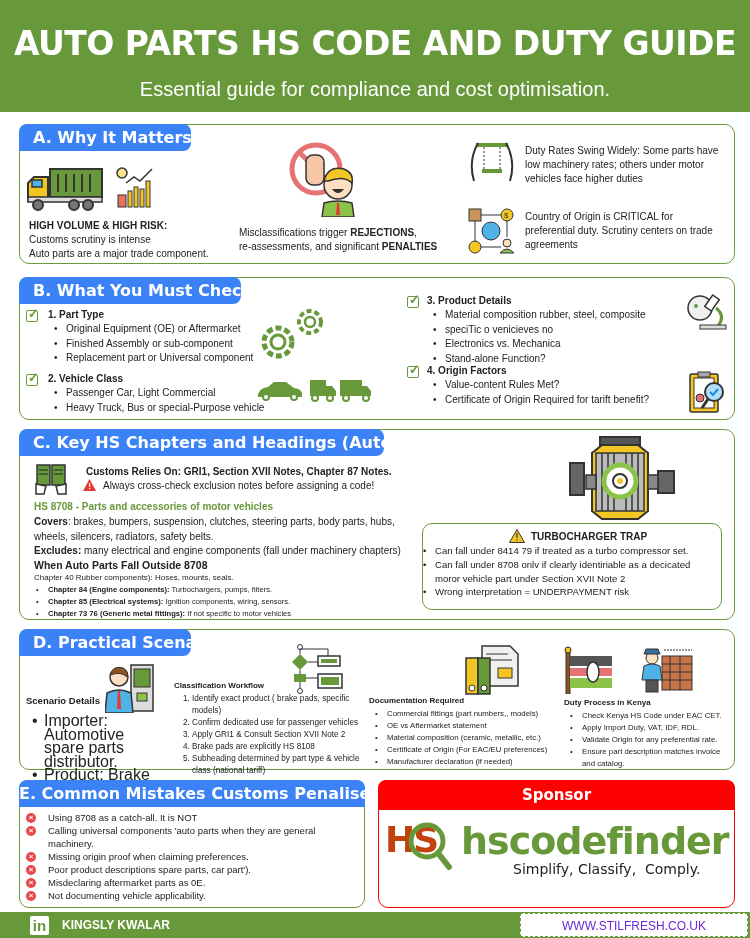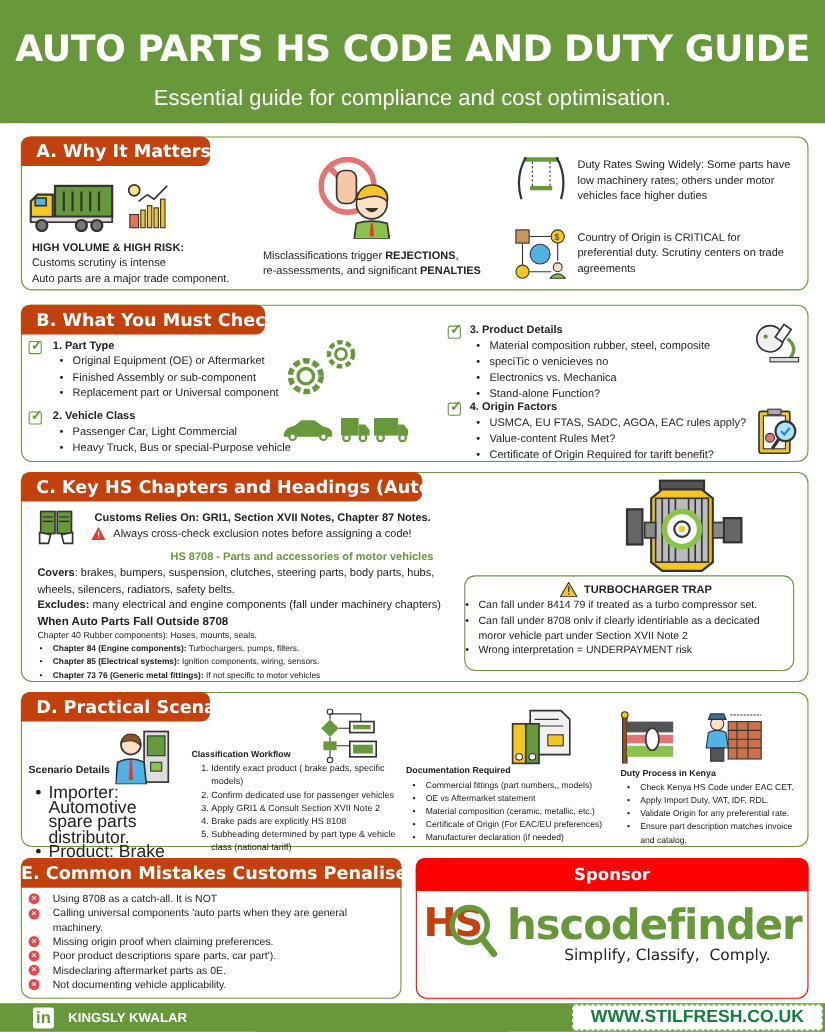--- a/index.html
+++ b/index.html
@@ -1,21 +1,21 @@
 <!DOCTYPE html>
 <html><head>
 <meta charset="utf-8">
 <style>
 *{box-sizing:border-box;margin:0;padding:0}
 body{width:750px;height:938px;background:#fff;font-family:"Liberation Sans",sans-serif;color:#222;position:relative;overflow:hidden}
 .hdr{position:absolute;left:0;top:0;width:750px;height:112px;background:#67983a;color:#fff;text-align:center}
 .hdr h1{font-family:"DejaVu Sans",sans-serif;font-weight:bold;font-size:33px;letter-spacing:-0.5px;padding-top:24px;line-height:40px}
 .hdr p{font-size:20px;margin-top:14px}
 .sec{position:absolute;border:1.5px solid #6a9a3e;border-radius:10px;background:#fff}
-.tab{position:absolute;left:-1px;top:-1px;background:#c2410c;color:#fff;font-family:"DejaVu Sans",sans-serif;font-weight:bold;font-size:16px;padding:4px 14px;border-radius:8px 8px 8px 0;white-space:nowrap}
+.tab{position:absolute;left:-1px;top:-1px;background:#3b82f6;color:#fff;font-family:"DejaVu Sans",sans-serif;font-weight:bold;font-size:16px;padding:4px 14px;border-radius:8px 8px 8px 0;white-space:nowrap}
 .txt{position:absolute;font-size:10px;line-height:14px;color:#222}
 .b{font-weight:bold}
 ul{list-style:none}
 ul.dots li{position:relative;padding-left:18px}
 ul.dots li:before{content:"•";position:absolute;left:6px}
 .chk{position:absolute;width:12px;height:12px;border:1.5px solid #67983a;border-radius:2px}
 .chk:after{content:"✓";position:absolute;left:1px;top:-5px;color:#67983a;font-size:13px;font-weight:bold}
 .gtxt{color:#67983a}
 .xic{display:inline-block;width:10px;height:10px;border-radius:50%;background:#e5494b;color:#fff;font-size:8px;line-height:10px;text-align:center;font-weight:bold;margin-right:12px;vertical-align:middle}
 .icon{position:absolute}
@@ -152,21 +152,20 @@
       <li>Material composition rubber, steel, composite</li>
       <li>speciTic o venicieves no</li>
       <li>Electronics vs. Mechanica</li>
       <li>Stand-alone Function?</li>
     </ul>
   </div>
   <div class="chk" style="left:387px;top:88px;"></div>
   <div class="txt" style="left:407px;top:86px;width:260px;">
     <div class="b">4. Origin Factors</div>
     <ul class="dots" style="line-height:14.5px">
-      <li>USMCA, EU FTAS, SADC, AGOA, EAC rules apply?</li>
       <li>Value-content Rules Met?</li>
       <li>Certificate of Origin Required for tarift benefit?</li>
     </ul>
   </div>
   <svg class="icon" style="left:666px;top:14px" width="42" height="38" viewBox="0 0 42 38">
     <circle cx="14" cy="16" r="12" fill="#f0f0f0" stroke="#333" stroke-width="1.5"></circle>
       <circle cx="10" cy="14" r="2" fill="#67983a"></circle>
     <rect x="22" y="4" width="8" height="14" transform="rotate(35 26 11)" fill="#fff" stroke="#333" stroke-width="1.5"></rect>
     <path d="M30 16 Q40 24 32 34" fill="none" stroke="#67983a" stroke-width="3"></path>
     <rect x="14" y="33" width="26" height="4" fill="#ddd" stroke="#333"></rect>
@@ -195,21 +194,21 @@
       </g>
     <path d="M2 22 L2 32 L10 32 L12 24Z M32 22 L32 32 L24 32 L22 24Z" fill="#fff" stroke="#333" stroke-width="1.5"></path>
   </svg>
   <div class="txt b" style="left:66px;top:35px;width:320px;">Customs Relies On: GRI1, Section XVII Notes, Chapter 87 Notes.</div>
   <svg class="icon" style="left:63px;top:49px" width="13" height="12" viewBox="0 0 13 12">
       <path d="M6.5 0 L13 12 L0 12Z" fill="#e53935"></path>
       <rect x="6" y="4" width="1.2" height="4" fill="#fff"></rect>
       <rect x="6" y="9" width="1.2" height="1.2" fill="#fff"></rect>
     </svg>
   <div class="txt" style="left:83px;top:49px;width:300px;">Always cross-check exclusion notes before assigning a code!</div>
-  <div class="txt b gtxt" style="left:14px;top:70px;width:360px;text-align:right;">HS 8708 - Parts and accessories of motor vehicles</div>
+  <div class="txt b gtxt" style="left:14px;top:70px;width:360px;">HS 8708 - Parts and accessories of motor vehicles</div>
   <div class="txt" style="left:14px;top:84px;width:380px;line-height:15px;">
     <span class="b">Covers</span><span>: brakes, bumpers, suspension, clutches, steering parts, body parts, hubs, wheels, silencers, radiators, safety belts.</span>
   </div>
   <div class="txt" style="left:14px;top:114px;width:400px;">
     <span class="b">Excludes:</span><span> many electrical and engine components (fall under machinery chapters)</span>
   </div>
   <div class="txt b" style="left:14px;top:128px;width:300px;font-size:10.5px;">When Auto Parts Fall Outside 8708</div>
   <div class="txt" style="left:14px;top:142px;width:300px;font-size:8px;line-height:12px;">Chapter 40 Rubber components): Hoses, mounts, seals.</div>
   <ul class="dots txt" style="left:10px;top:154px;width:390px;font-size:7.6px;line-height:12px;">
     <li><span class="b">Chapter 84 (Engine components):</span><span> Turbochargers, pumps, filters.</span></li>
@@ -377,15 +376,15 @@
       </svg>
   </div>
   <div style="position:absolute;left:82px;top:38px;font-family:'DejaVu Sans',sans-serif;font-weight:bold;font-size:38px;color:#67983a;letter-spacing:-1px;line-height:44px">hscodefinder</div>
   <div style="position:absolute;left:134px;top:80px;font-family:'DejaVu Sans',sans-serif;font-size:14px;color:#222;white-space:pre">Simplify, Classify,  Comply.</div>
 </div>
 
 <div class="footer">
   <div style="position:absolute;left:30px;top:4px;width:19px;height:19px;background:#ffffff;color:#67983a;font-weight:bold;font-size:15px;line-height:20px;text-align:center;border-radius:2px">in</div>
   <div style="position:absolute;left:62px;top:6px;color:#fff;font-weight:bold;font-size:12px">KINGSLY KWALAR</div>
   <div style="position:absolute;left:520px;top:1px;width:228px;height:24px;background:#fff;border:1.5px dashed #67983a;text-align:center;line-height:21px">
-    <span style="color:#15803d;font-weight:bold;font-size:16px">WWW.STILFRESH.CO.UK</span>
+    <span style="color:#6d28d9;font-weight:normal;font-size:12px">WWW.STILFRESH.CO.UK</span>
   </div>
 </div>
 
 </body></html>

